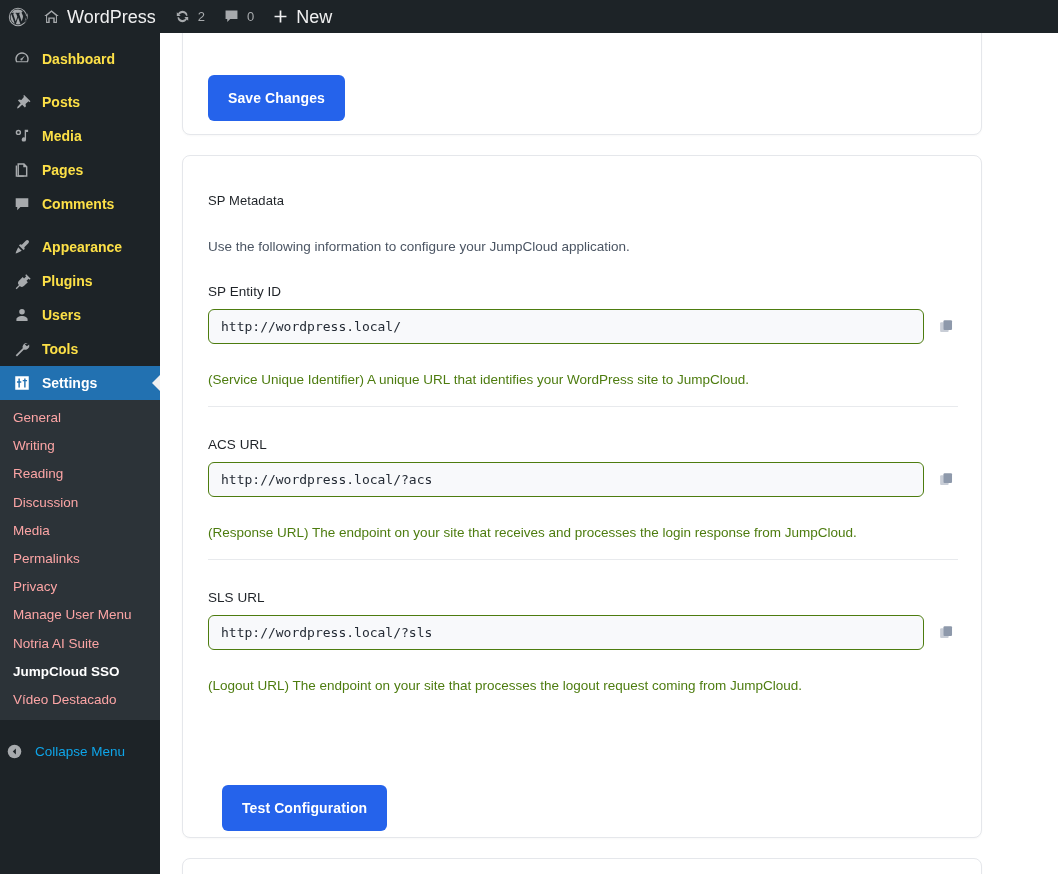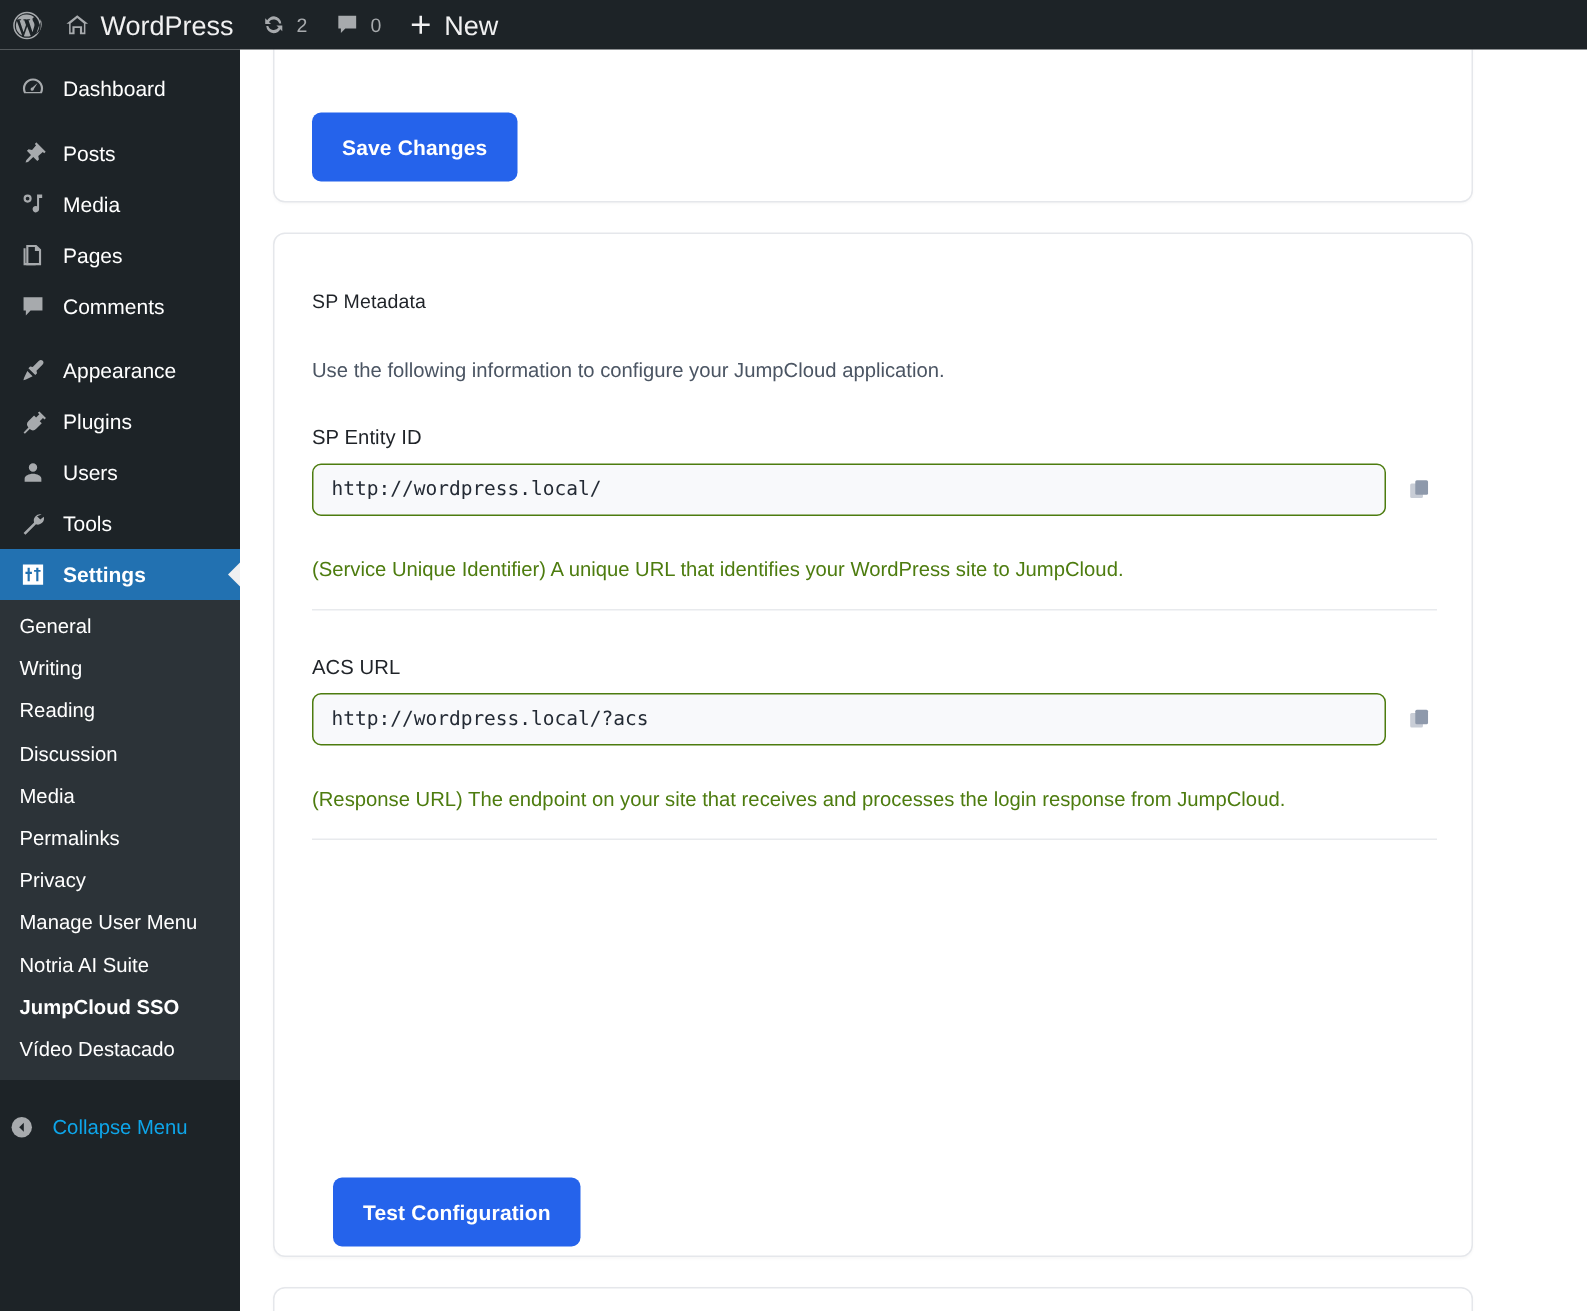--- a/index.html
+++ b/index.html
@@ -38,23 +38,23 @@
     position: absolute; top: 33px; left: 0;
     width: 160px; height: 841px;
     background: #1d2327;
     z-index: 20;
   }
   .menu-top {
     position: relative;
     display: flex; align-items: center;
     height: 34px;
     padding: 0 0 0 12px;
-    color: #ffffff;
+    color: #fde047;
     font-size: 14px;
-    font-weight: 400;
+    font-weight: 700;
     cursor: pointer;
     text-decoration: none;
   }
   .menu-top .m-icon {
     width: 20px; height: 20px;
     margin-right: 10px;
     display: inline-flex; align-items: center; justify-content: center;
     flex: 0 0 20px;
   }
   .menu-top .m-icon svg { fill: #a7aaad; }
@@ -67,21 +67,21 @@
     margin-top: -8px;
     border-top: 8px solid transparent;
     border-bottom: 8px solid transparent;
     border-right: 8px solid #f0f0f1;
   }
   #submenu { background: #2c3338; padding: 4px 0 6px 0; }
   .submenu-item {
     display: block;
     padding: 6px 0 6px 13px;
     font-size: 13.5px;
-    color: #ffffff;
+    color: #fca5a5;
     text-decoration: none;
     line-height: 1.2;
   }
   .submenu-item.current { color: #fff; font-weight: 700; }
   #collapse {
     display: flex; align-items: center;
     height: 34px; padding-left: 4px;
     color: #0ea5e9; font-size: 13.5px;
     cursor: pointer;
     margin-top: 14px;
@@ -381,20 +381,33 @@
             <rect x="2.5" y="5" width="10" height="11.5" rx="1.2" fill="#c8cdd6"></rect>
             <rect x="6.5" y="2.5" width="10" height="11.5" rx="1.2" fill="#8e99ab"></rect>
           </svg>
         </button>
       </div>
       <div class="field-help">(Response URL) The endpoint on your site that receives and processes the login response from JumpCloud.</div>
     </div>
 
     <div class="divider" id="div-2"></div>
 
+    <div class="field" id="field-sls">
+      <div class="field-label">SLS URL</div>
+      <div class="field-row">
+        <input class="field-input" type="text" readonly="" value="http://wordpress.local/?sls" style="">
+        <button class="copy-btn">
+          <svg width="17" height="17" viewBox="0 0 20 20">
+            <rect x="2.5" y="5" width="10" height="11.5" rx="1.2" fill="#c8cdd6"></rect>
+            <rect x="6.5" y="2.5" width="10" height="11.5" rx="1.2" fill="#8e99ab"></rect>
+          </svg>
+        </button>
+      </div>
+      <div class="field-help">(Logout URL) The endpoint on your site that processes the logout request coming from JumpCloud.</div>
+    </div>
 
     <button class="btn" id="test-btn">Test Configuration</button>
   </div>
 
   <div class="card" id="card-bottom">
     
   </div>
 
 </div>
 

